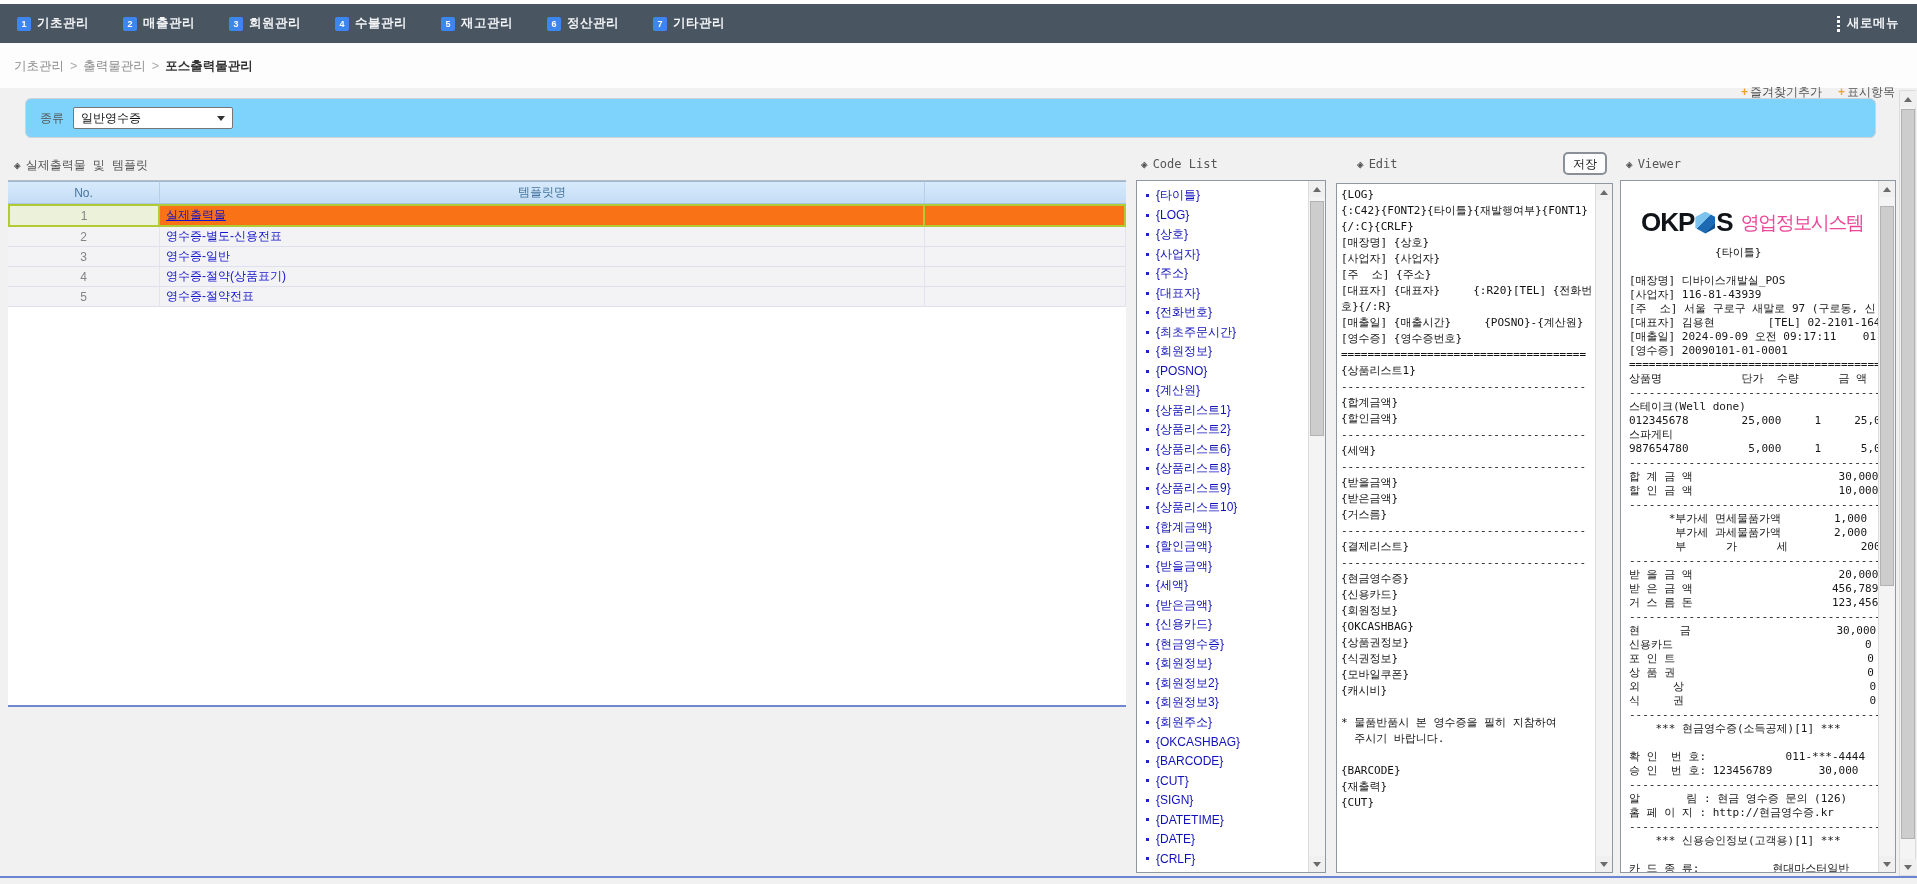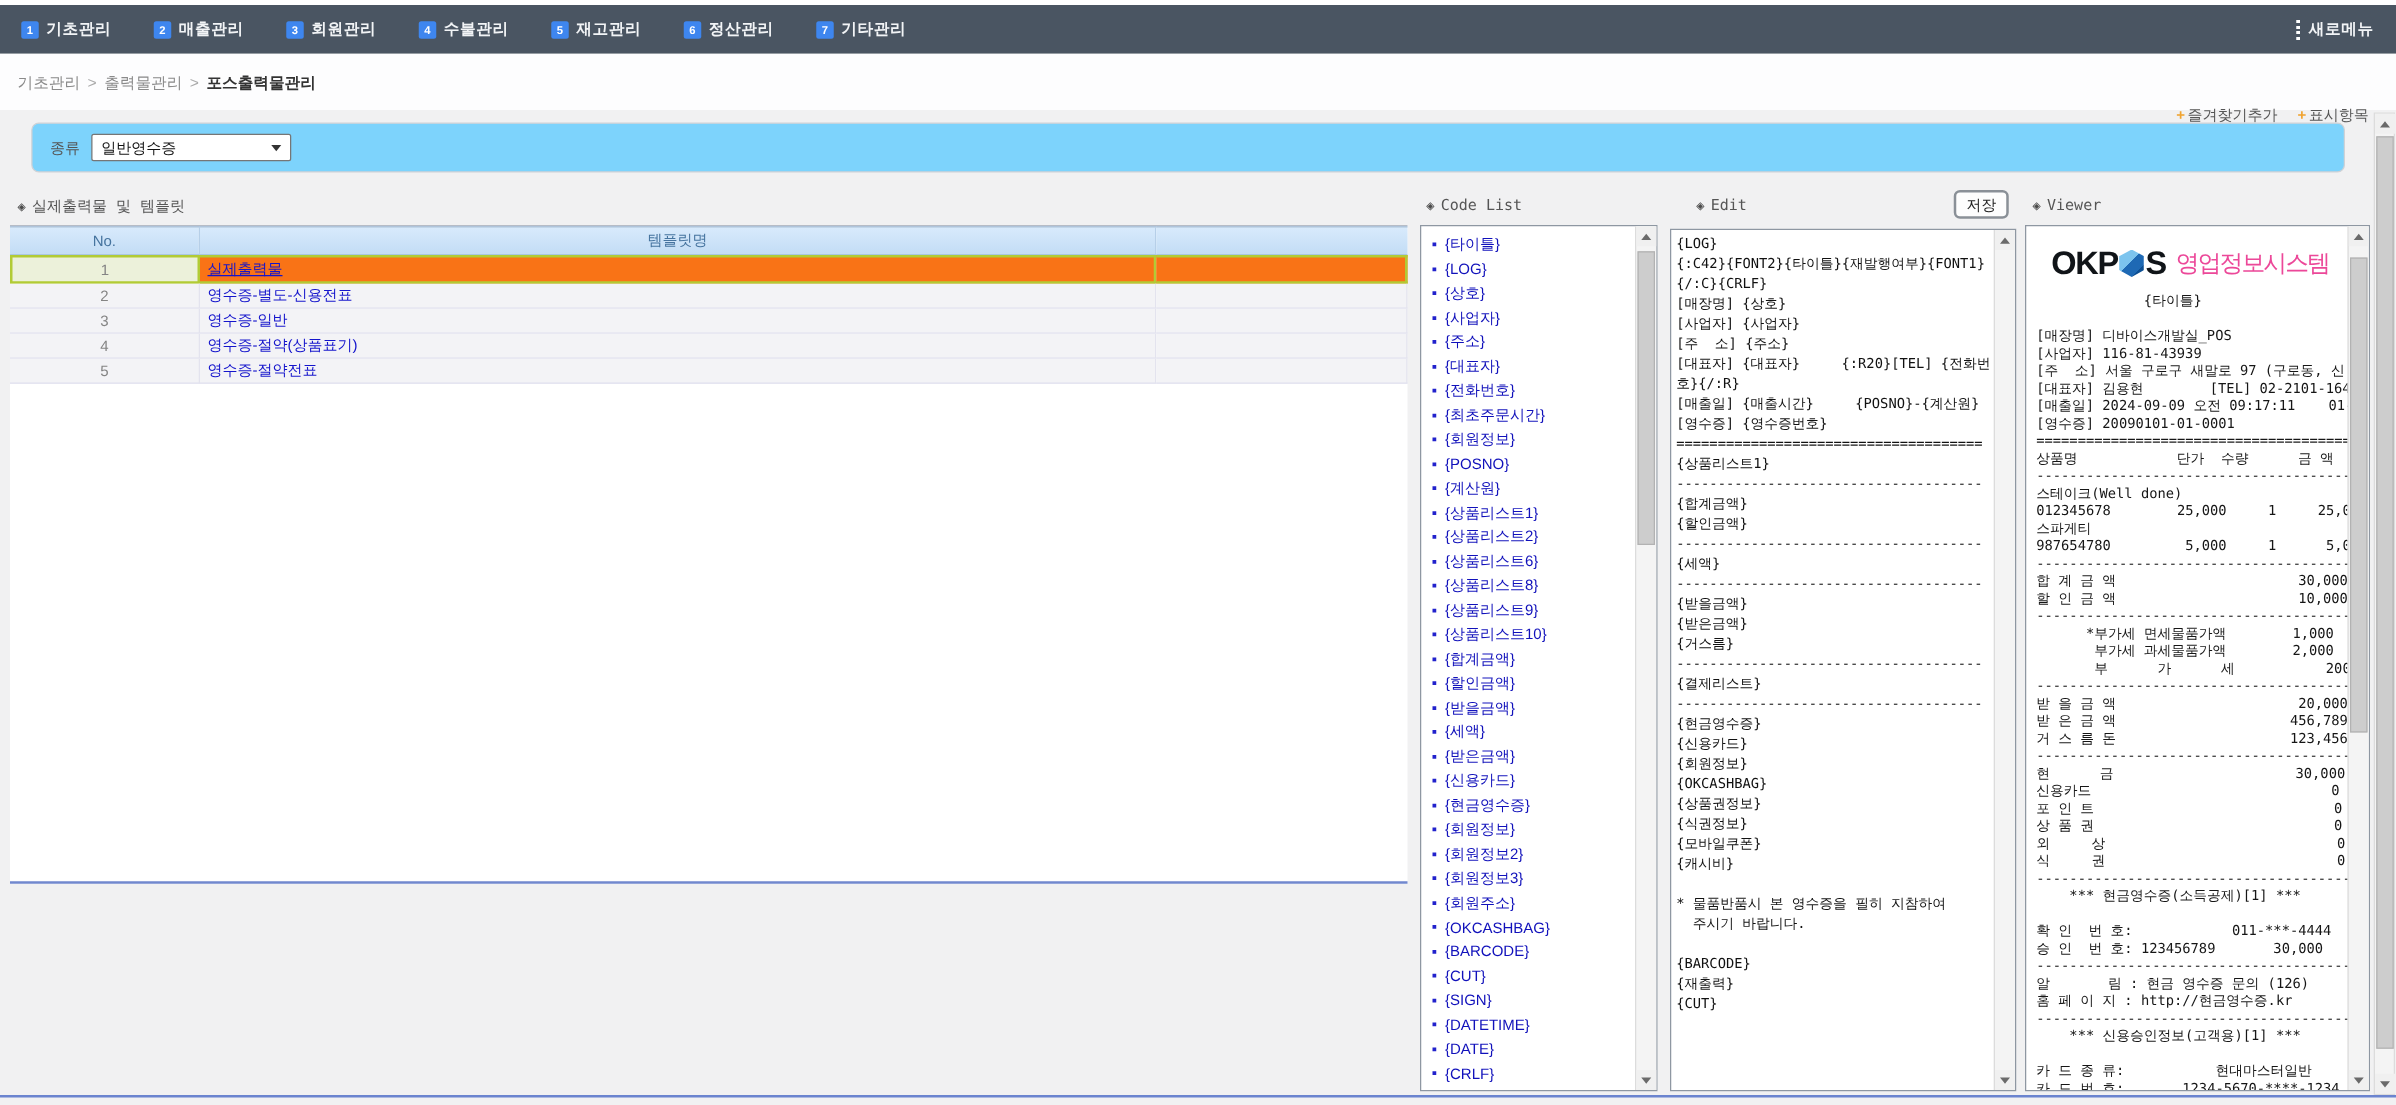--- a/index.html
+++ b/index.html
@@ -92,21 +92,21 @@
     text-align:center; line-height:19px; cursor:pointer; }
   .edit-box { left:1336px; top:183px; width:277px; height:690px; }
   .edit-pre { position:absolute; left:0; top:0; width:259px; height:100%; margin:0;
     padding:3px 3px 0 4px; font-family:"DejaVu Sans Mono","Liberation Mono",monospace;
     font-size:11px; line-height:16px; color:#111; white-space:pre-wrap; word-break:break-all;
     overflow:hidden; }
 
   
   .viewer-box { left:1620px; top:180px; width:276px; height:693px; overflow:hidden; }
   .receipt { position:absolute; left:0; top:0; width:258px; height:100%; overflow:hidden; padding:10px 0 0 8px; }
-  .logo-row { display:flex; align-items:center; gap:8px; margin:4px 0 8px 12px; }
+  .logo-row { display:flex; align-items:center; gap:8px; margin:16px 0 8px 12px; }
   .okpos { font-size:26px; font-weight:bold; color:#101418; letter-spacing:-1px;
     display:flex; align-items:center; font-family:"Liberation Sans",sans-serif; }
   .cube { width:20px; height:22px; margin:0 1px;
     background:linear-gradient(135deg,#7cc4ee 0 45%,#1e69b4 45% 75%,#0d4f93 75%);
     clip-path:polygon(50% 0,100% 25%,100% 75%,50% 100%,0 75%,0 25%); }
   .logo-ko { font-size:19px; font-weight:normal; color:#ec4899; letter-spacing:-1.5px; white-space:nowrap; }
   .receipt-pre { margin:0; font-family:"DejaVu Sans Mono","Liberation Mono",monospace;
     font-size:11px; line-height:14px; color:#161616; white-space:pre; overflow:hidden; }
 
   

